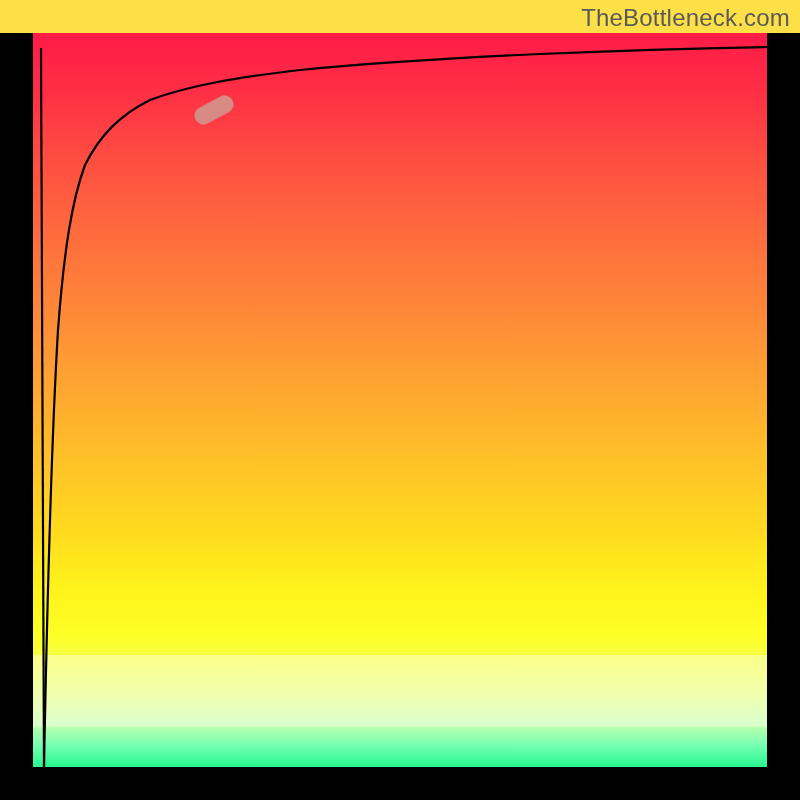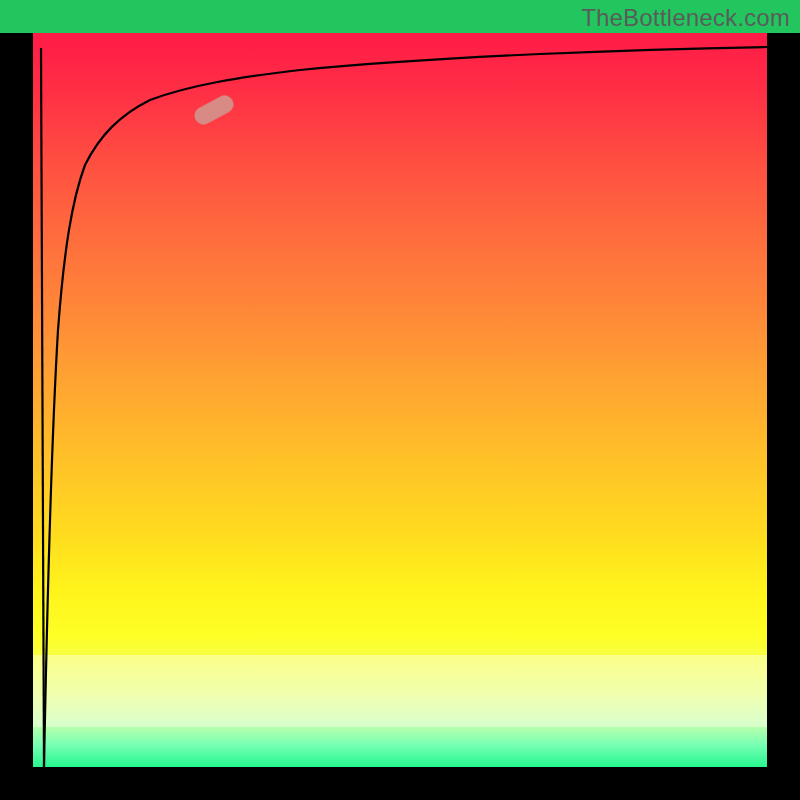--- a/index.html
+++ b/index.html
@@ -6,21 +6,21 @@
     margin: 0;
     padding: 0;
     background: #fff;
     font-family: Arial, Helvetica, sans-serif;
   }
   .stage {
     position: relative;
     width: 800px;
     height: 800px;
     overflow: hidden;
-    background: #22c55e;
+    background: #fde047;
   }
   .attr {
     position: absolute;
     top: 4px;
     right: 10px;
     font-size: 24px;
     color: #5a5a5a;
     font-weight: 500;
     letter-spacing: 0.2px;
   }

